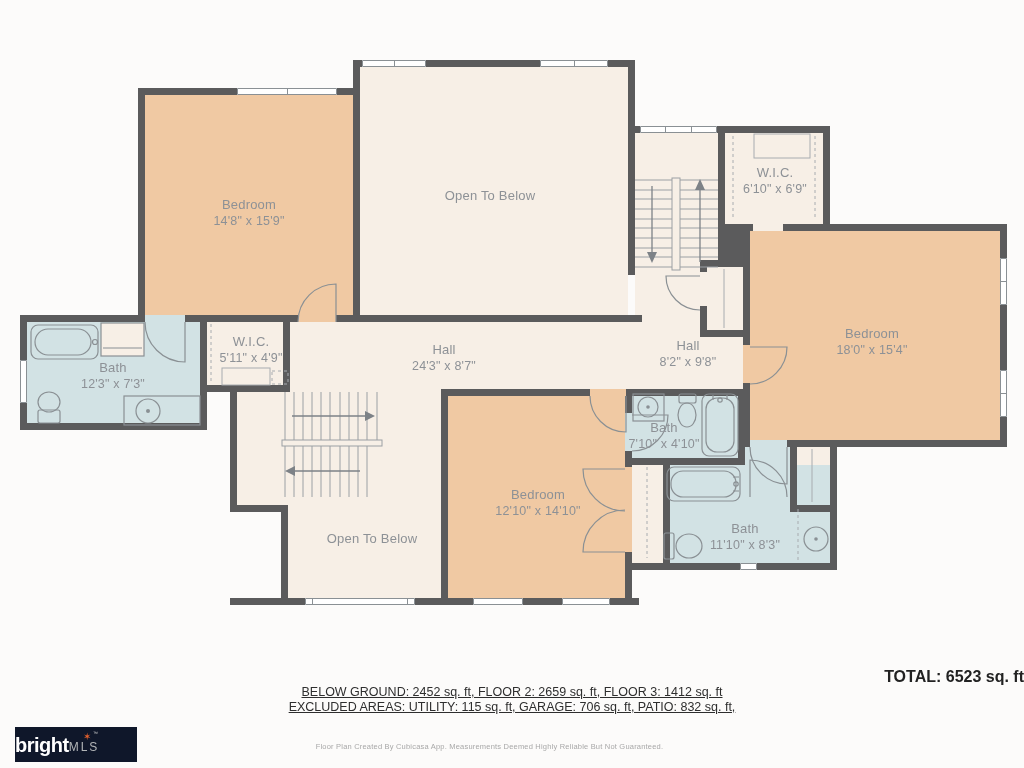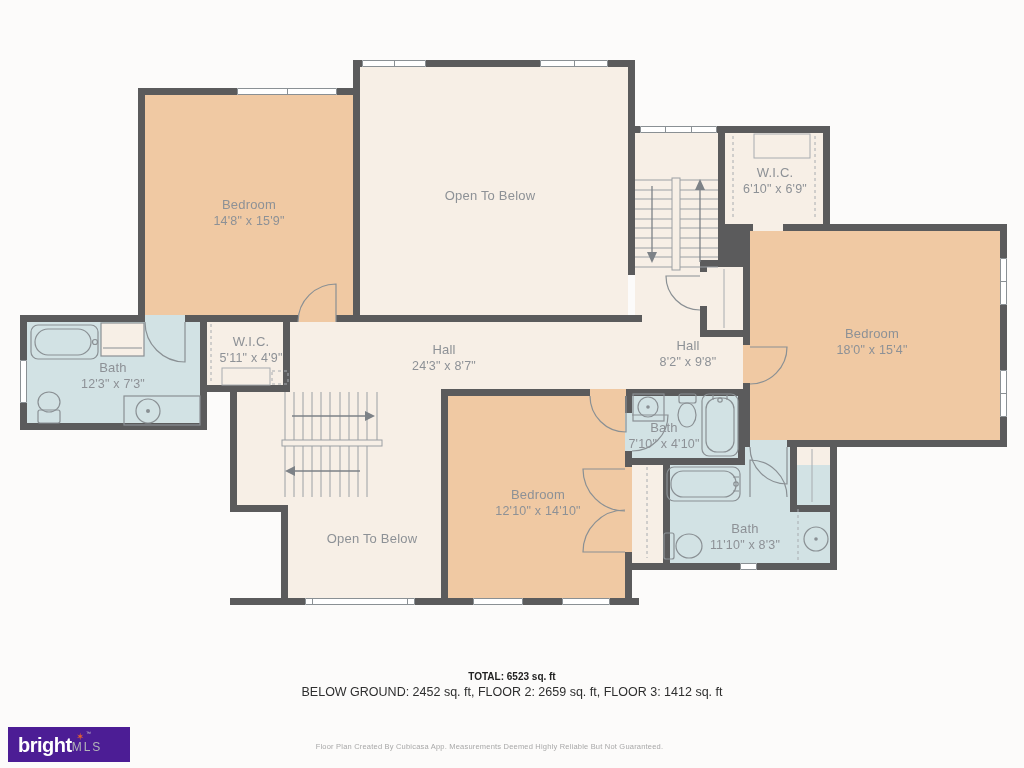--- a/index.html
+++ b/index.html
@@ -21,24 +21,24 @@
   .arc{stroke:#8a9094;stroke-width:1.2;fill:none;}
   .tread{stroke:#9ba0a4;stroke-width:1;fill:none;}
   .rail{fill:#f7efe6;stroke:#9ba0a4;stroke-width:1;}
   .sarrow{stroke:#7d8287;stroke-width:1.3;fill:none;}
   .sahead{fill:#7d8287;stroke:none;}
   .thin{stroke:#a8acb0;stroke-width:1;fill:none;}
   .dash{stroke:#a8acb0;stroke-width:1;fill:none;stroke-dasharray:3,3;}
   .lbl{font-family:"Liberation Sans",sans-serif;font-size:13px;fill:#8d9196;letter-spacing:.2px;}
   .dims{font-family:"Liberation Sans",sans-serif;font-size:12.5px;fill:#8d9196;letter-spacing:.2px;}
   .summary{position:absolute;left:0;top:669px;width:1024px;text-align:center;color:#2e2e2e;}
-  .sum-total{font-size:10px;font-weight:bold;color:#222;line-height:16px;}
-  .sum-line{font-size:12.5px;line-height:15px;}
+  .sum-total{font-size:16px;font-weight:bold;color:#222;line-height:16px;text-align:right;}
+  .sum-line{font-size:12.5px;line-height:15px;text-decoration:underline;}
   .disclaimer{position:absolute;left:0;top:742px;width:979px;text-align:center;font-size:7.5px;color:#a8a8a8;letter-spacing:.2px;}
-  .logo{position:absolute;left:8px;top:727px;width:122px;height:35px;background:#4c1d95;display:flex;align-items:center;padding-left:10px;box-sizing:border-box;}
+  .logo{position:absolute;left:15px;top:727px;width:122px;height:35px;background:#0f172a;display:flex;align-items:center;box-sizing:border-box;}
   .logo-name{color:#ffffff;font-size:20px;font-weight:bold;letter-spacing:-.5px;line-height:20px;}
   .logo-star{position:absolute;left:68px;top:4px;color:#e8622d;font-size:10px;}
   .logo-tm{position:absolute;left:78px;top:3px;color:#cfcfcf;font-size:5px;}
   .logo-suffix{color:#b3b6b8;font-size:12px;letter-spacing:2px;margin-left:0;margin-top:4px;}
 </style>
 </head>
 <body>
 
 <svg width="1024" height="640" viewBox="0 0 1024 640">
 
@@ -205,20 +205,21 @@
     <text class="lbl" x="664" y="432" text-anchor="middle">Bath</text>
     <text class="dims" x="664" y="448" text-anchor="middle">7'10" x 4'10"</text>
     <text class="lbl" x="745" y="533" text-anchor="middle">Bath</text>
     <text class="dims" x="745" y="549" text-anchor="middle">11'10" x 8'3"</text>
   </g>
 </svg>
 
 <div class="summary">
   <div class="sum-total">TOTAL: 6523 sq. ft</div>
   <div class="sum-line">BELOW GROUND: 2452 sq. ft, FLOOR 2: 2659 sq. ft, FLOOR 3: 1412 sq. ft</div>
+  <div class="sum-line">EXCLUDED AREAS: UTILITY: 115 sq. ft, GARAGE: 706 sq. ft, PATIO: 832 sq. ft,</div>
 </div>
 <div class="disclaimer">Floor Plan Created By Cubicasa App. Measurements Deemed Highly Reliable But Not Guaranteed.</div>
 
 <div class="logo">
   <span class="logo-name">bright</span>
   <span class="logo-star">✶</span>
   <span class="logo-tm">™</span>
   <span class="logo-suffix">MLS</span>
 </div>
 

